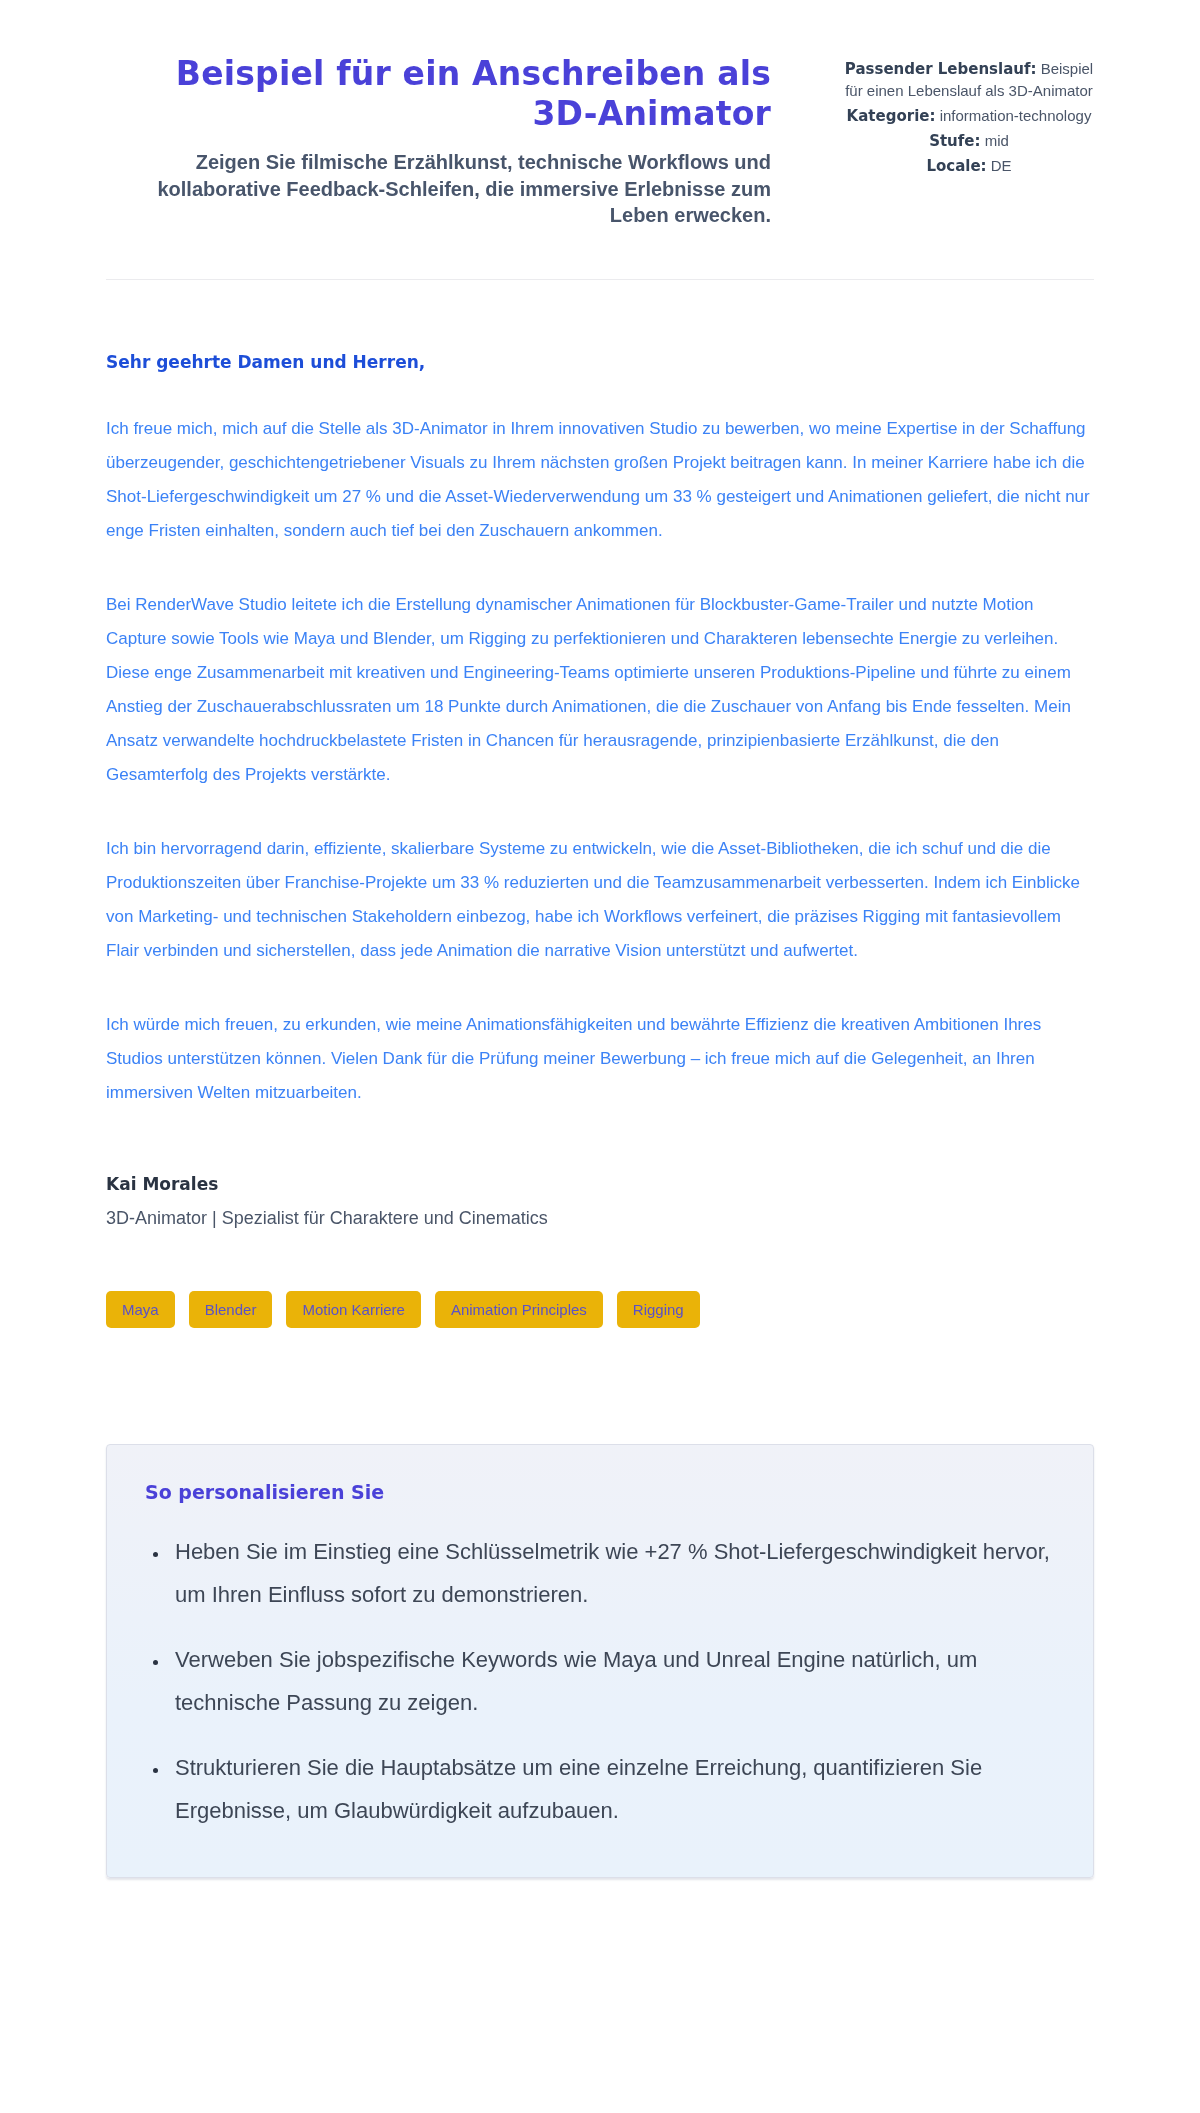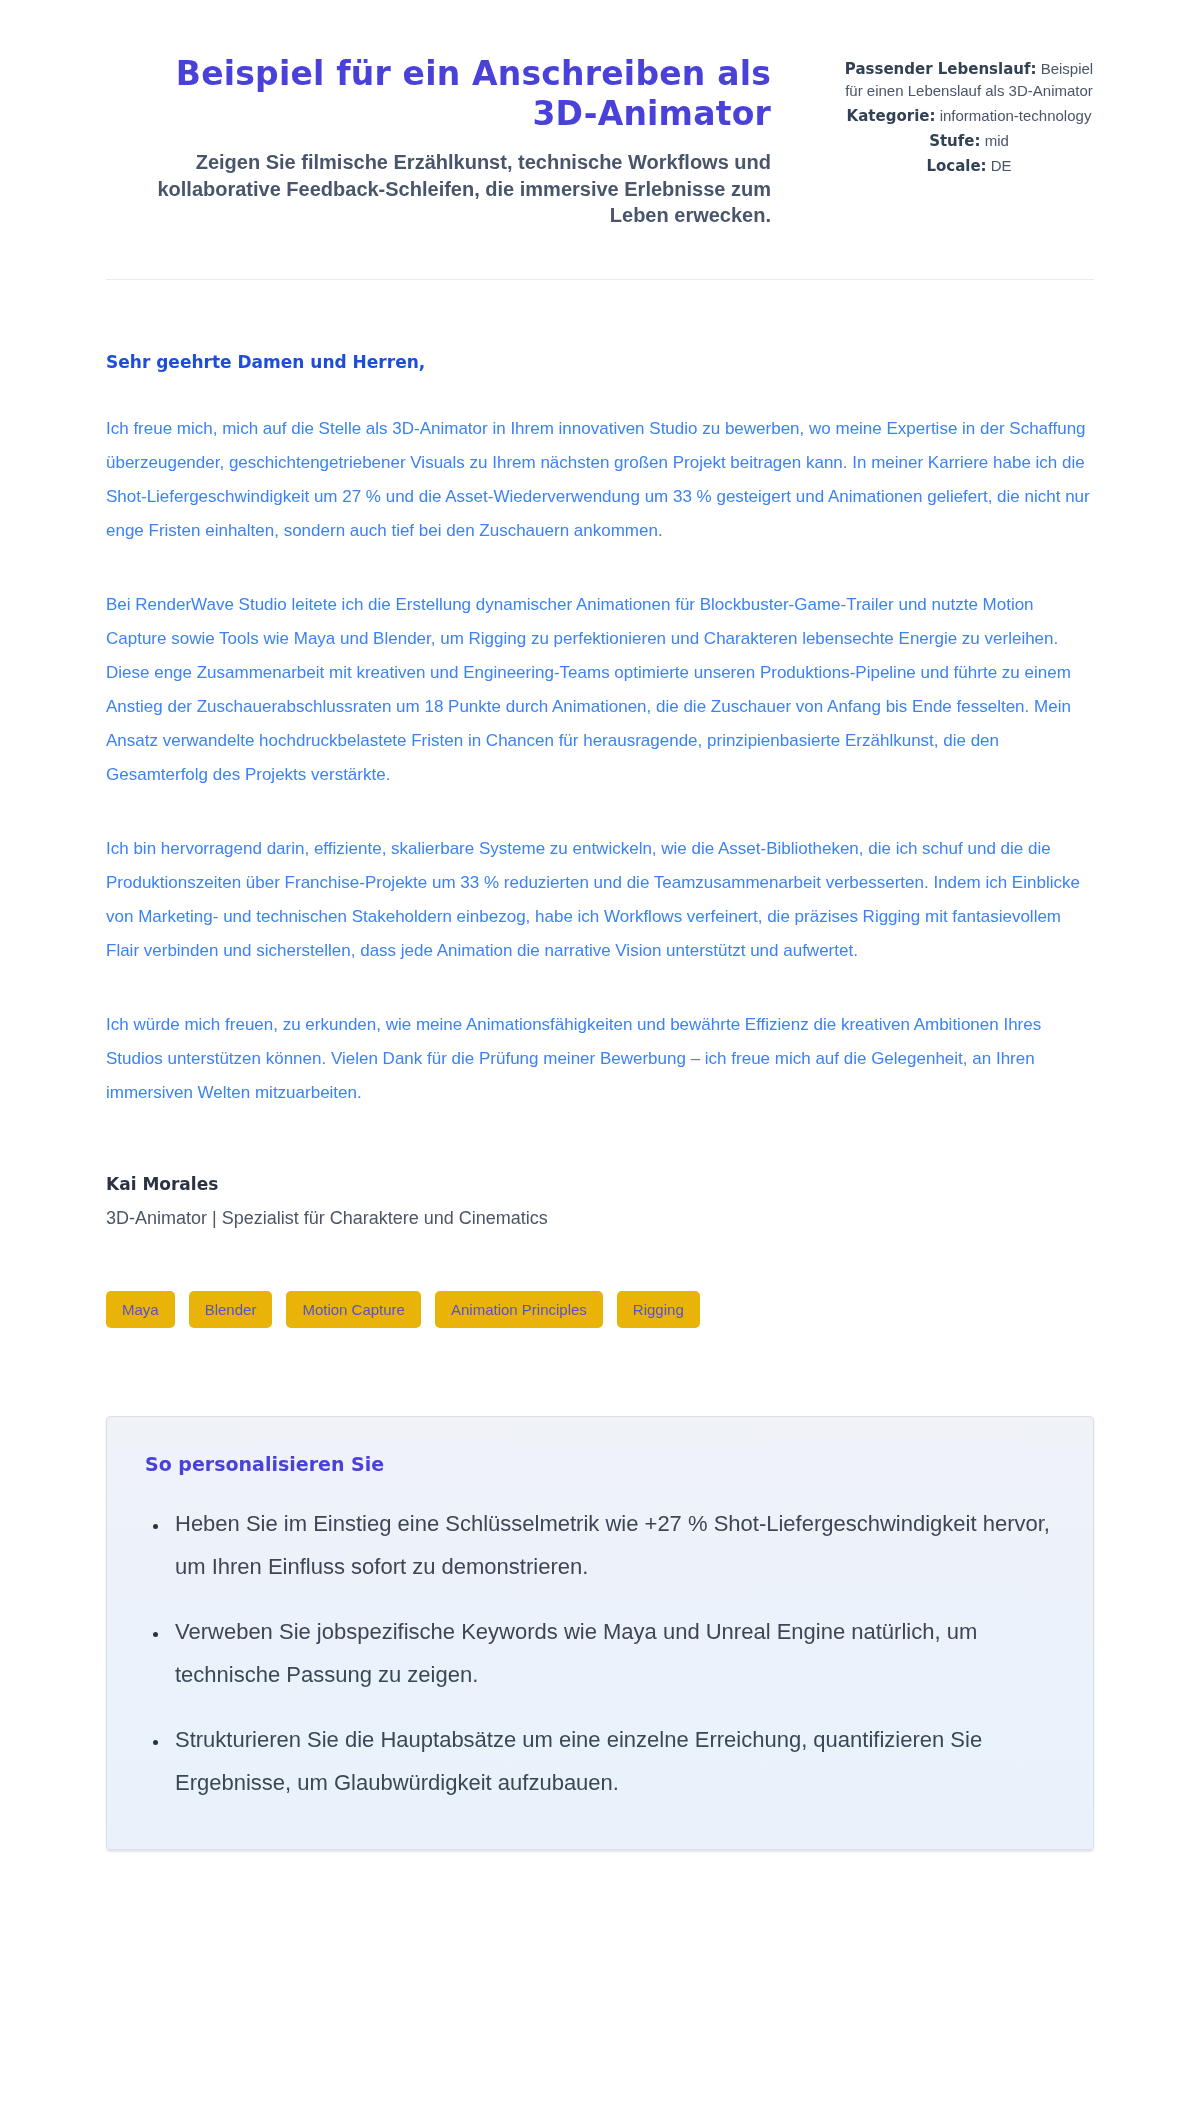--- a/index.html
+++ b/index.html
@@ -102,21 +102,21 @@
     padding: 9px 16px;
     background: #eab308;
     border-radius: 5px;
     font-size: 15px;
     color: #5a52c7;
     line-height: 1.3;
   }
 
   
   .tips-card {
-    margin-top: 88px;
+    margin-top: 116px;
     background: linear-gradient(180deg, #f0f2f8 0%, #eaf2fb 60%, #e9f2fb 100%);
     border: 1px solid #dcdfe9;
     border-radius: 4px;
     box-shadow: 0 2px 2px rgba(100, 110, 140, 0.18);
     padding: 36px 38px 44px 38px;
   }
   .tips-title {
     font-family: "DejaVu Sans", sans-serif;
     font-size: 19px;
     font-weight: bold;
@@ -178,21 +178,21 @@
 
     <div class="signature">
       <p class="signature-name">Kai Morales</p>
       <p class="signature-role">3D-Animator | Spezialist für Charaktere und Cinematics</p>
     </div>
   </div>
 
   <div class="tags">
     <span class="tag">Maya</span>
     <span class="tag">Blender</span>
-    <span class="tag">Motion Capture</span>
+    <span class="tag">Motion Karriere</span>
     <span class="tag">Animation Principles</span>
     <span class="tag">Rigging</span>
   </div>
 
   <div class="tips-card">
     <h3 class="tips-title">So personalisieren Sie</h3>
     <ul class="tips-list">
       <li>Heben Sie im Einstieg eine Schlüsselmetrik wie +27 % Shot-Liefergeschwindigkeit hervor, um Ihren Einfluss sofort zu demonstrieren.</li>
       <li>Verweben Sie jobspezifische Keywords wie Maya und Unreal Engine natürlich, um technische Passung zu zeigen.</li>
       <li>Strukturieren Sie die Hauptabsätze um eine einzelne Erreichung, quantifizieren Sie Ergebnisse, um Glaubwürdigkeit aufzubauen.</li>

